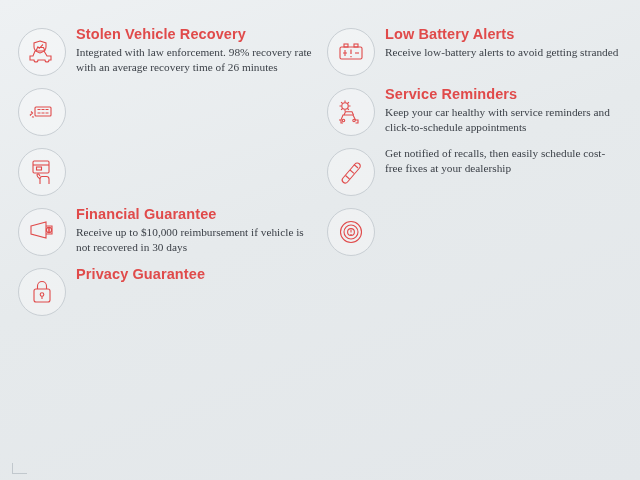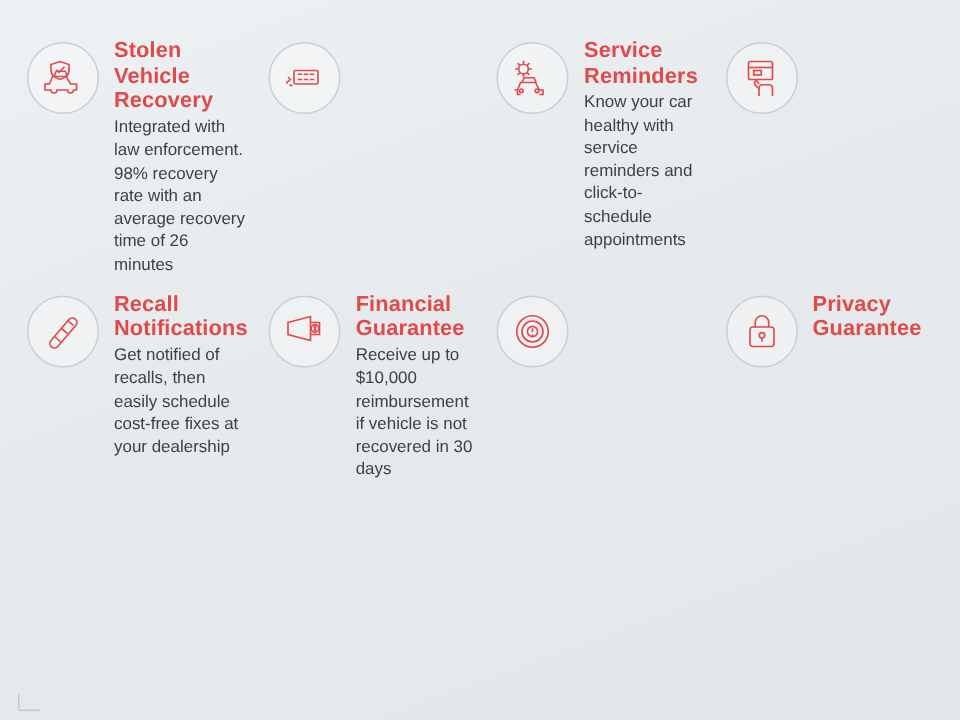--- a/index.html
+++ b/index.html
@@ -16,21 +16,21 @@
   .page {
     position: relative;
     width: 640px;
     height: 480px;
     background: linear-gradient(160deg, #eef1f3 0%, #e6eaec 45%, #e3e7ea 100%);
     box-sizing: border-box;
     padding: 26px 18px 18px 18px;
   }
   .grid {
     display: grid;
-    grid-template-columns: 1fr 1fr 1fr 1fr;
+    grid-template-columns: 1fr 1fr;
     column-gap: 14px;
     row-gap: 10px;
   }
   .feature {
     display: flex;
     align-items: flex-start;
     gap: 10px;
   }
   .icon-wrap {
     flex: 0 0 auto;
@@ -57,20 +57,21 @@
     font-weight: bold;
     line-height: 1.15;
     margin: 0 0 2px 0;
     letter-spacing: 0.1px;
   }
   .feature-desc {
     color: #3c4148;
     font-size: 11.3px;
     line-height: 1.35;
     margin: 0;
+    font-family: Liberation Serif, serif;
   }
   .corner-mark {
     position: absolute;
     left: 12px;
     bottom: 6px;
     width: 14px;
     height: 10px;
     border-left: 1px solid #b9c0c6;
     border-bottom: 1px solid #b9c0c6;
     opacity: 0.8;
@@ -90,20 +91,36 @@
           <path d="M13 2 l6 2 v4 c0 3-3 5-6 6 -3-1-6-3-6-6 V4 z" fill="none" stroke="#e04a4a" stroke-width="1.1"></path>
           <path d="M10.5 7.5 l1.8 1.8 L16 5.5" fill="none" stroke="#e04a4a" stroke-width="1.1"></path>
         </svg>
       </div>
       <div class="text-col">
         <p class="feature-title">Stolen Vehicle Recovery</p>
         <p class="feature-desc">Integrated with law enforcement. 98% recovery rate with an average recovery time of 26 minutes</p>
       </div>
     </div>
 
+    <div class="feature">
+      <div class="icon-wrap">
+        <svg width="30" height="24" viewBox="0 0 30 24">
+          <rect x="4" y="7" width="22" height="12" rx="1.5" fill="none" stroke="#e04a4a" stroke-width="1.1"></rect>
+          <rect x="8" y="4" width="4" height="3" fill="none" stroke="#e04a4a" stroke-width="1.1"></rect>
+          <rect x="18" y="4" width="4" height="3" fill="none" stroke="#e04a4a" stroke-width="1.1"></rect>
+          <path d="M9 10 v6 M7 13 h4" stroke="#e04a4a" stroke-width="1.1" fill="none"></path>
+          <path d="M19 13 h4" stroke="#e04a4a" stroke-width="1.1" fill="none"></path>
+          <path d="M15 9.5 v4.5 M15 16 v1.2" stroke="#e04a4a" stroke-width="1.2" fill="none"></path>
+        </svg>
+      </div>
+      <div class="text-col">
+        <p class="feature-title">Low Battery Alerts</p>
+        <p class="feature-desc">Receive low-battery alerts to avoid getting stranded</p>
+      </div>
+    </div>
 
 
     <div class="feature">
       <div class="icon-wrap">
         <svg width="32" height="22" viewBox="0 0 32 22">
           <rect x="9" y="6" width="16" height="9" rx="1" fill="none" stroke="#e04a4a" stroke-width="1.1"></rect>
           <path d="M11.5 8.5 h3 M15.5 8.5 h3 M19.5 8.5 h3 M11.5 12 h3 M15.5 12 h3 M19.5 12 h3" stroke="#e04a4a" stroke-width="1"></path>
           <path d="M8 16 c-4 0-5-3-2-4" fill="none" stroke="#e04a4a" stroke-width="1.1" stroke-dasharray="2 1.6"></path>
           <path d="M5 10.5 l1.5 1.5 -1.5 1.5" fill="none" stroke="#e04a4a" stroke-width="1.1"></path>
         </svg>
@@ -118,21 +135,21 @@
             <path d="M9 1.5 v2 M9 10.5 v2 M3.5 7 h2 M12.5 7 h2 M5.1 3.1 l1.4 1.4 M11.5 9.5 l1.4 1.4 M12.9 3.1 l-1.4 1.4 M6.5 9.5 l-1.4 1.4"></path>
             <path d="M3 21 h2 l2-5 h10 l2.5 5 H22 v3 h-2.5 M7 24 H5 v-3"></path>
             <path d="M8 16 l1.5-3.2 h6.5 L17.5 16"></path>
             <circle cx="7.5" cy="21.5" r="1.2"></circle>
             <circle cx="18" cy="21.5" r="1.2"></circle>
           </g>
         </svg>
       </div>
       <div class="text-col">
         <p class="feature-title">Service Reminders</p>
-        <p class="feature-desc">Know your car healthy with service reminders and click-to-schedule appointments</p>
+        <p class="feature-desc">Keep your car healthy with service reminders and click-to-schedule appointments</p>
       </div>
     </div>
 
     <div class="feature">
       <div class="icon-wrap">
         <svg width="28" height="28" viewBox="0 0 28 28">
           <g fill="none" stroke="#e04a4a" stroke-width="1.1">
             <rect x="5" y="3" width="16" height="12" rx="1.2"></rect>
             <path d="M5 7 h16"></path>
             <rect x="8.5" y="9" width="5" height="3"></rect>
@@ -148,21 +165,20 @@
         <svg width="28" height="28" viewBox="0 0 28 28">
           <g fill="none" stroke="#e04a4a" stroke-width="1.1">
             <path d="M6 20 L18 6 a3 3 0 0 1 4.5 4 L10.5 24 a3 3 0 0 1-4.5-4 z"></path>
             <path d="M8.5 17.5 l4 3.5"></path>
             <path d="M17 6.5 l4 3.5"></path>
             <path d="M13 12 l4 3.4"></path>
           </g>
         </svg>
       </div>
       <div class="text-col">
-        <p class="feature-title">Recall Notifications</p>
         <p class="feature-desc">Get notified of recalls, then easily schedule cost-free fixes at your dealership</p>
       </div>
     </div>
 
     <div class="feature">
       <div class="icon-wrap">
         <svg width="30" height="26" viewBox="0 0 30 26">
           <g fill="none" stroke="#e04a4a" stroke-width="1.1">
             <path d="M4 7 L19 3 v16 L4 15 z"></path>
             <path d="M19 7 h6 v8 h-6"></path>

